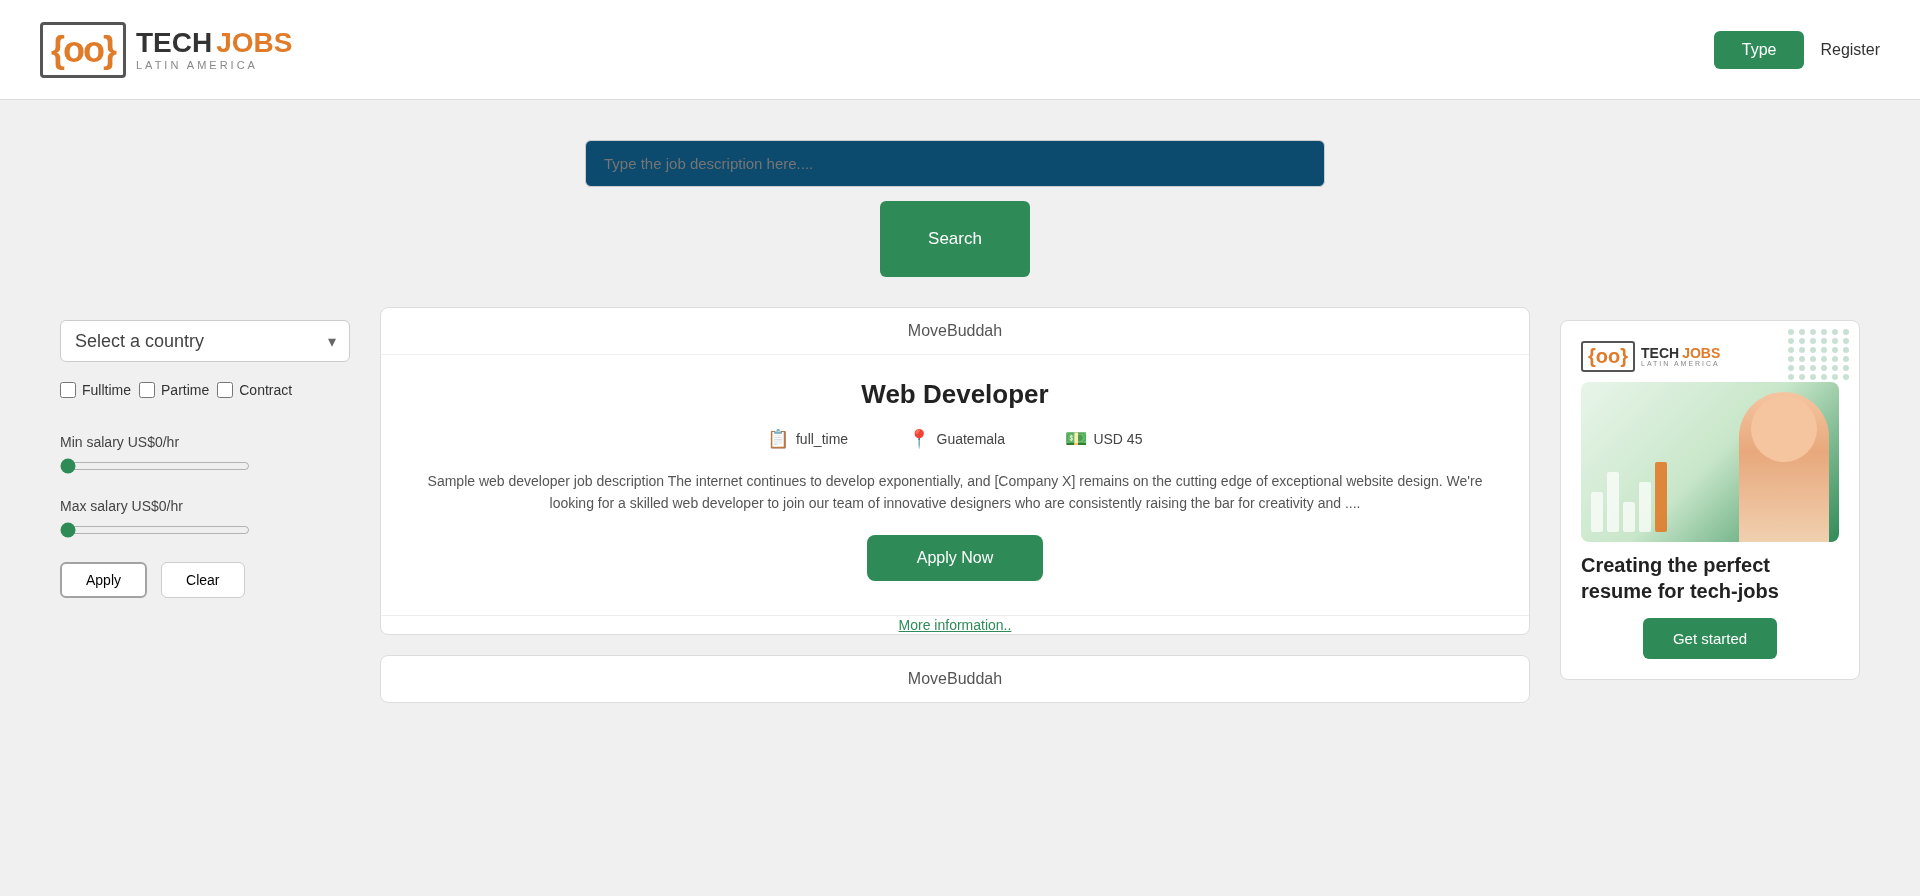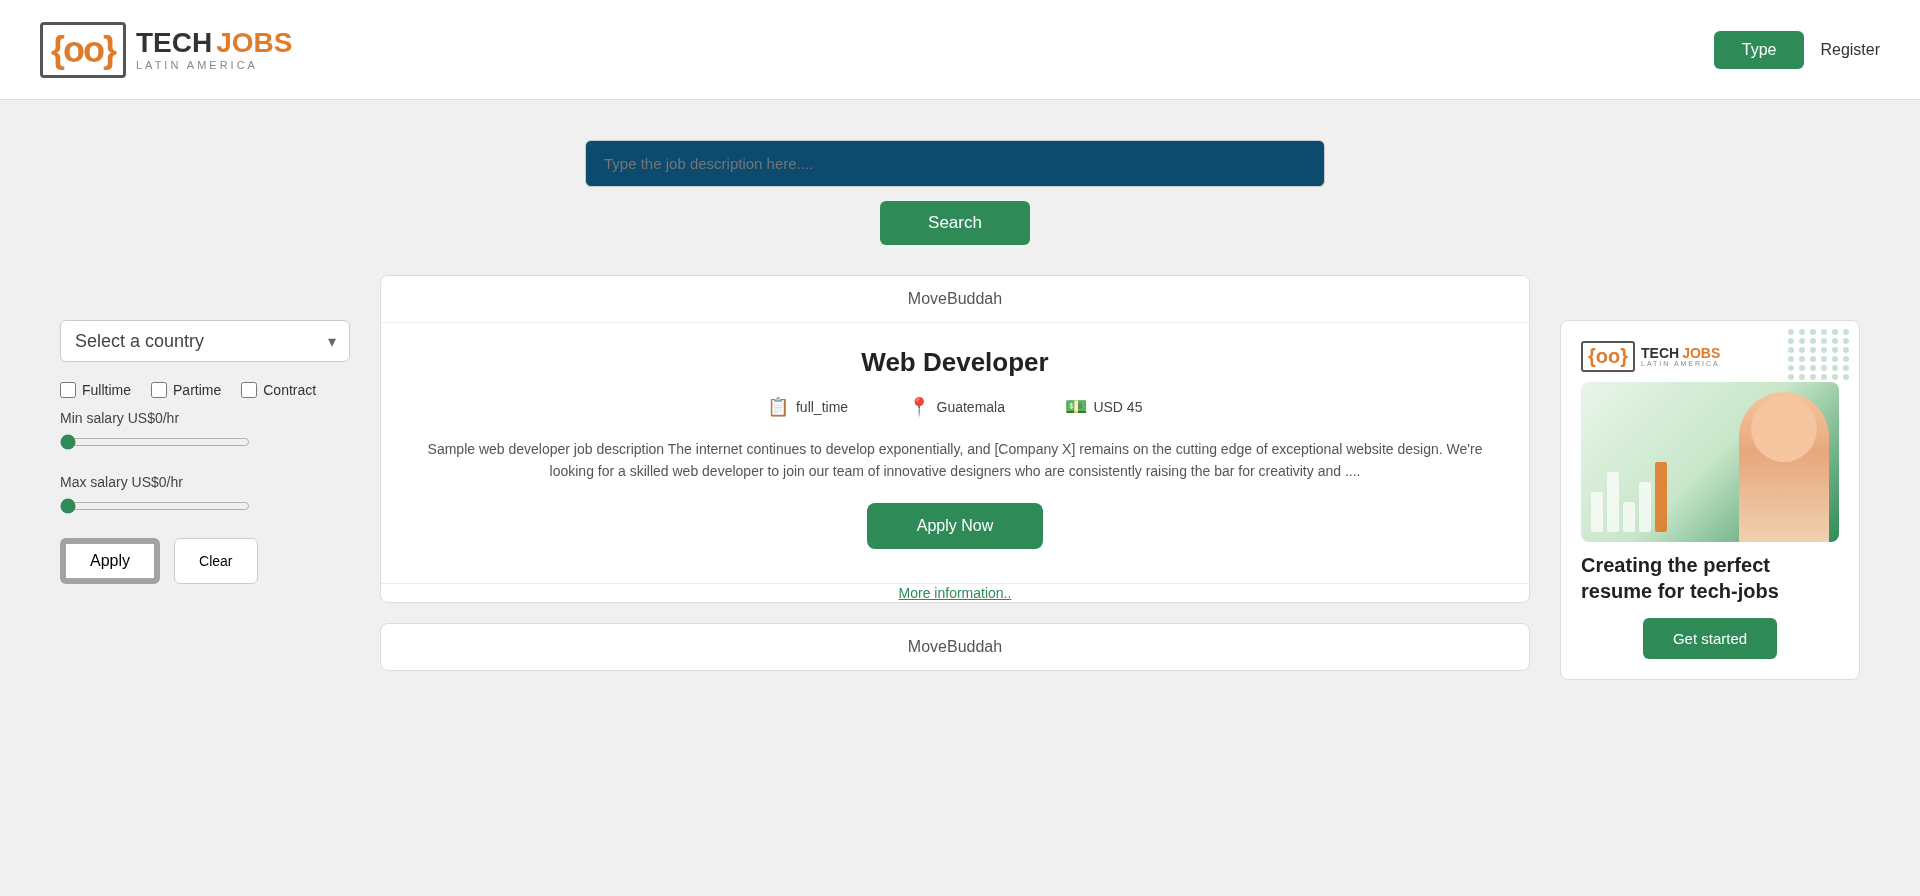--- a/index.html
+++ b/index.html
@@ -106,22 +106,22 @@
       position: absolute;
       right: 14px;
       top: 50%;
       transform: translateY(-50%);
       pointer-events: none;
       color: #666;
     }
     .checkbox-group {
       display: flex;
       flex-wrap: wrap;
-      gap: 10px 20px;
-      margin-bottom: 12px;
+      gap: 10px 8px;
+      margin-bottom: 36px;
     }
     .checkbox-item {
       display: flex;
       align-items: center;
       gap: 6px;
       font-size: 14px;
       color: #333;
     }
     .checkbox-item input[type=checkbox] {
       width: 16px; height: 16px;
@@ -138,24 +138,24 @@
       width: 190px;
       accent-color: #2e8b57;
     }
     .filter-buttons {
       display: flex;
       gap: 14px;
       margin-top: 20px;
     }
     .btn-apply-filter {
       padding: 8px 24px;
-      border: 6px solid #a3a3a3;
-      border-radius: 6px;
-      background: #fff;
-      font-size: 16px;
+      border: 2px solid #a3a3a3;
+      border-radius: 6px;
+      background: #fff;
+      font-size: 14px;
       cursor: pointer;
     }
     .btn-clear-filter {
       padding: 8px 24px;
       border: 1px solid #ccc;
       border-radius: 6px;
       background: #fff;
       font-size: 14px;
       cursor: pointer;
     }
@@ -181,21 +181,21 @@
       border: 1px solid #ccc;
       border-radius: 6px;
       font-size: 15px;
       background: #0c4a6e;
       color: #999;
     }
     .btn-search {
       background: #2e8b57;
       color: #fff;
       border: none;
-      padding: 12px 48px;
+      padding: 28px 48px;
       border-radius: 6px;
       font-size: 17px;
       cursor: pointer;
     }
 
     
     .job-card {
       background: #fff;
       border-radius: 8px;
       border: 1px solid #ddd;

